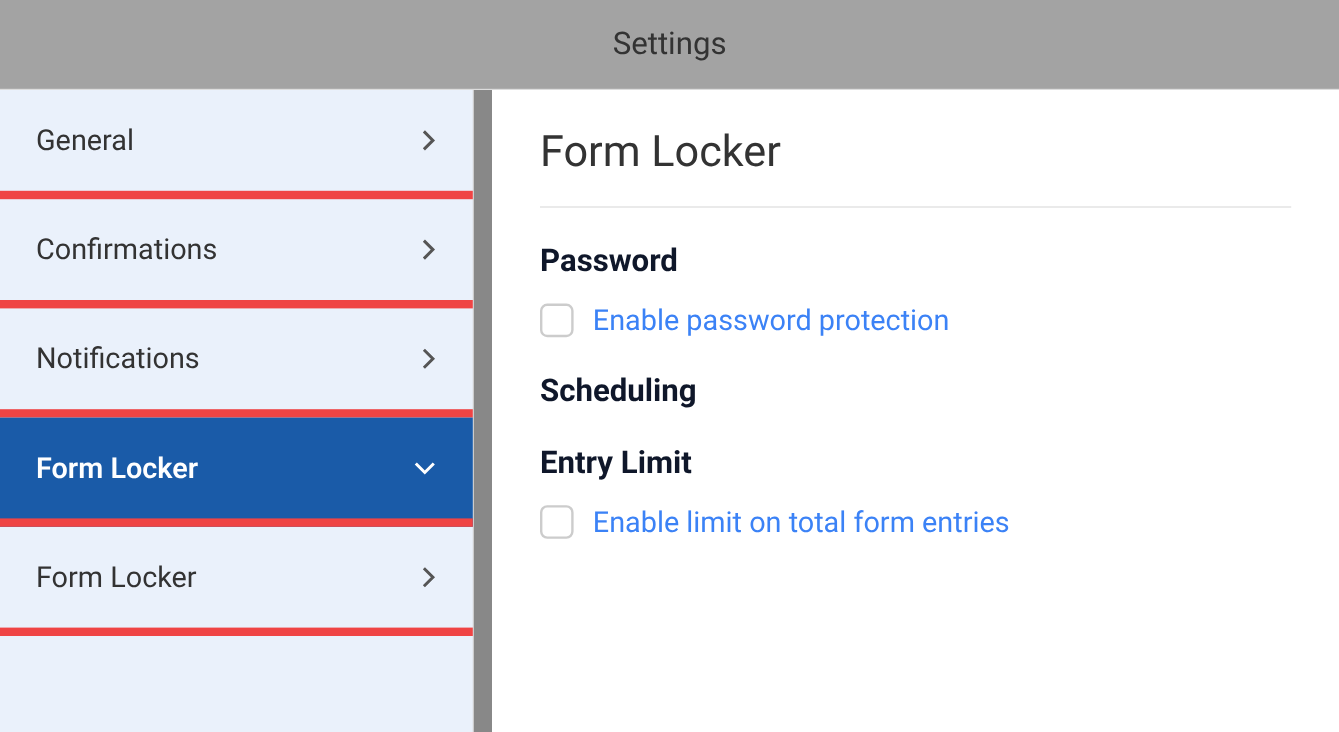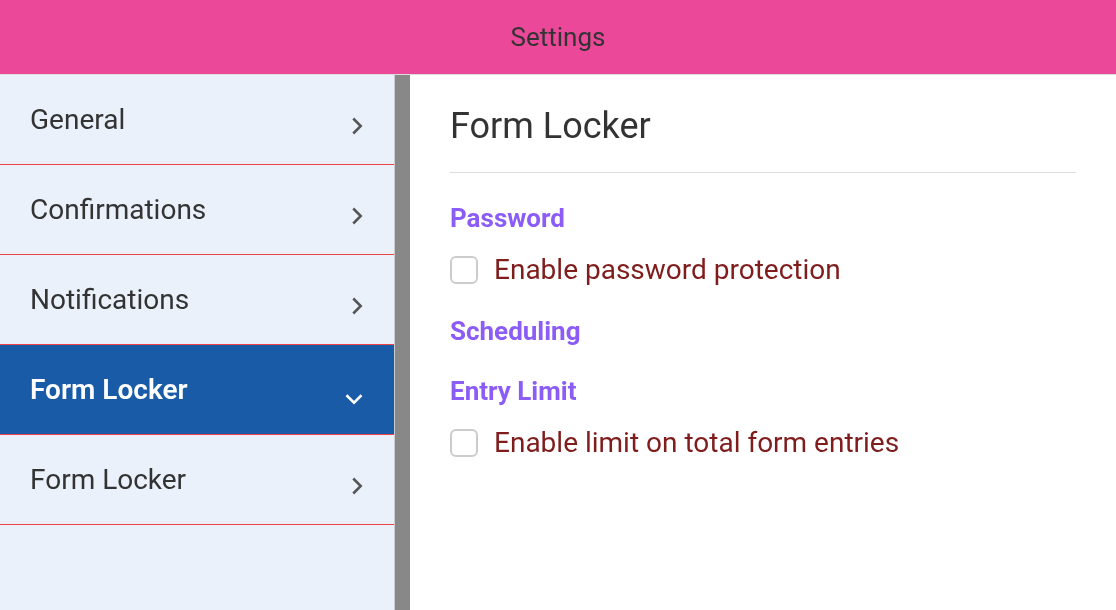--- a/index.html
+++ b/index.html
@@ -4,21 +4,21 @@
   <style>
     * { margin: 0; padding: 0; box-sizing: border-box; }
     body {
       font-family: -apple-system, BlinkMacSystemFont, "Segoe UI", Roboto, Helvetica, Arial, sans-serif;
       background: #f0f0f0;
       width: 1116px;
       height: 610px;
       overflow: hidden;
     }
     .header {
-      background: #ec4899;
+      background: #a3a3a3;
       text-align: center;
       padding: 22px 0;
       font-size: 26px;
       color: #333;
       border-bottom: 1px solid #ddd;
     }
     .container {
       display: flex;
       height: calc(100% - 75px);
     }
@@ -27,25 +27,25 @@
       background: #eaf1fb;
       border-right: 1px solid #ccc;
     }
     .sidebar-divider {
       width: 15px;
       background: #888;
     }
     .sidebar-item {
       display: flex;
       justify-content: space-between;
-      align-items: flex-end;
+      align-items: center;
       padding: 28px 30px;
-      font-size: 28px;
+      font-size: 24px;
       color: #333;
-      border-bottom: 1px solid #ef4444;
+      border-bottom: 7px solid #ef4444;
       cursor: pointer;
     }
     .sidebar-item.active {
       background: #1a5ba8;
       color: #fff;
       font-weight: 600;
     }
     .sidebar-item .chevron {
       display: inline-flex;
     }
@@ -59,21 +59,21 @@
       font-size: 36px;
       color: #333;
       font-weight: 400;
       padding-bottom: 25px;
       border-bottom: 1px solid #ddd;
       margin-bottom: 30px;
     }
     .section-heading {
       font-size: 26px;
       font-weight: 700;
-      color: #8b5cf6;
+      color: #0f172a;
       margin-bottom: 20px;
       margin-top: 30px;
     }
     .section-heading:first-of-type {
       margin-top: 0;
     }
     .checkbox-row {
       display: flex;
       align-items: center;
       gap: 16px;
@@ -81,22 +81,22 @@
     }
     .checkbox {
       width: 28px;
       height: 28px;
       border: 2px solid #ccc;
       border-radius: 6px;
       background: #fff;
       cursor: pointer;
     }
     .checkbox-label {
-      font-size: 28px;
-      color: #7f1d1d;
+      font-size: 24px;
+      color: #3b82f6;
     }
   </style>
 </head>
 <body>
 
 <div class="header">
   <span>Settings</span>
 </div>
 
 <div class="container">

